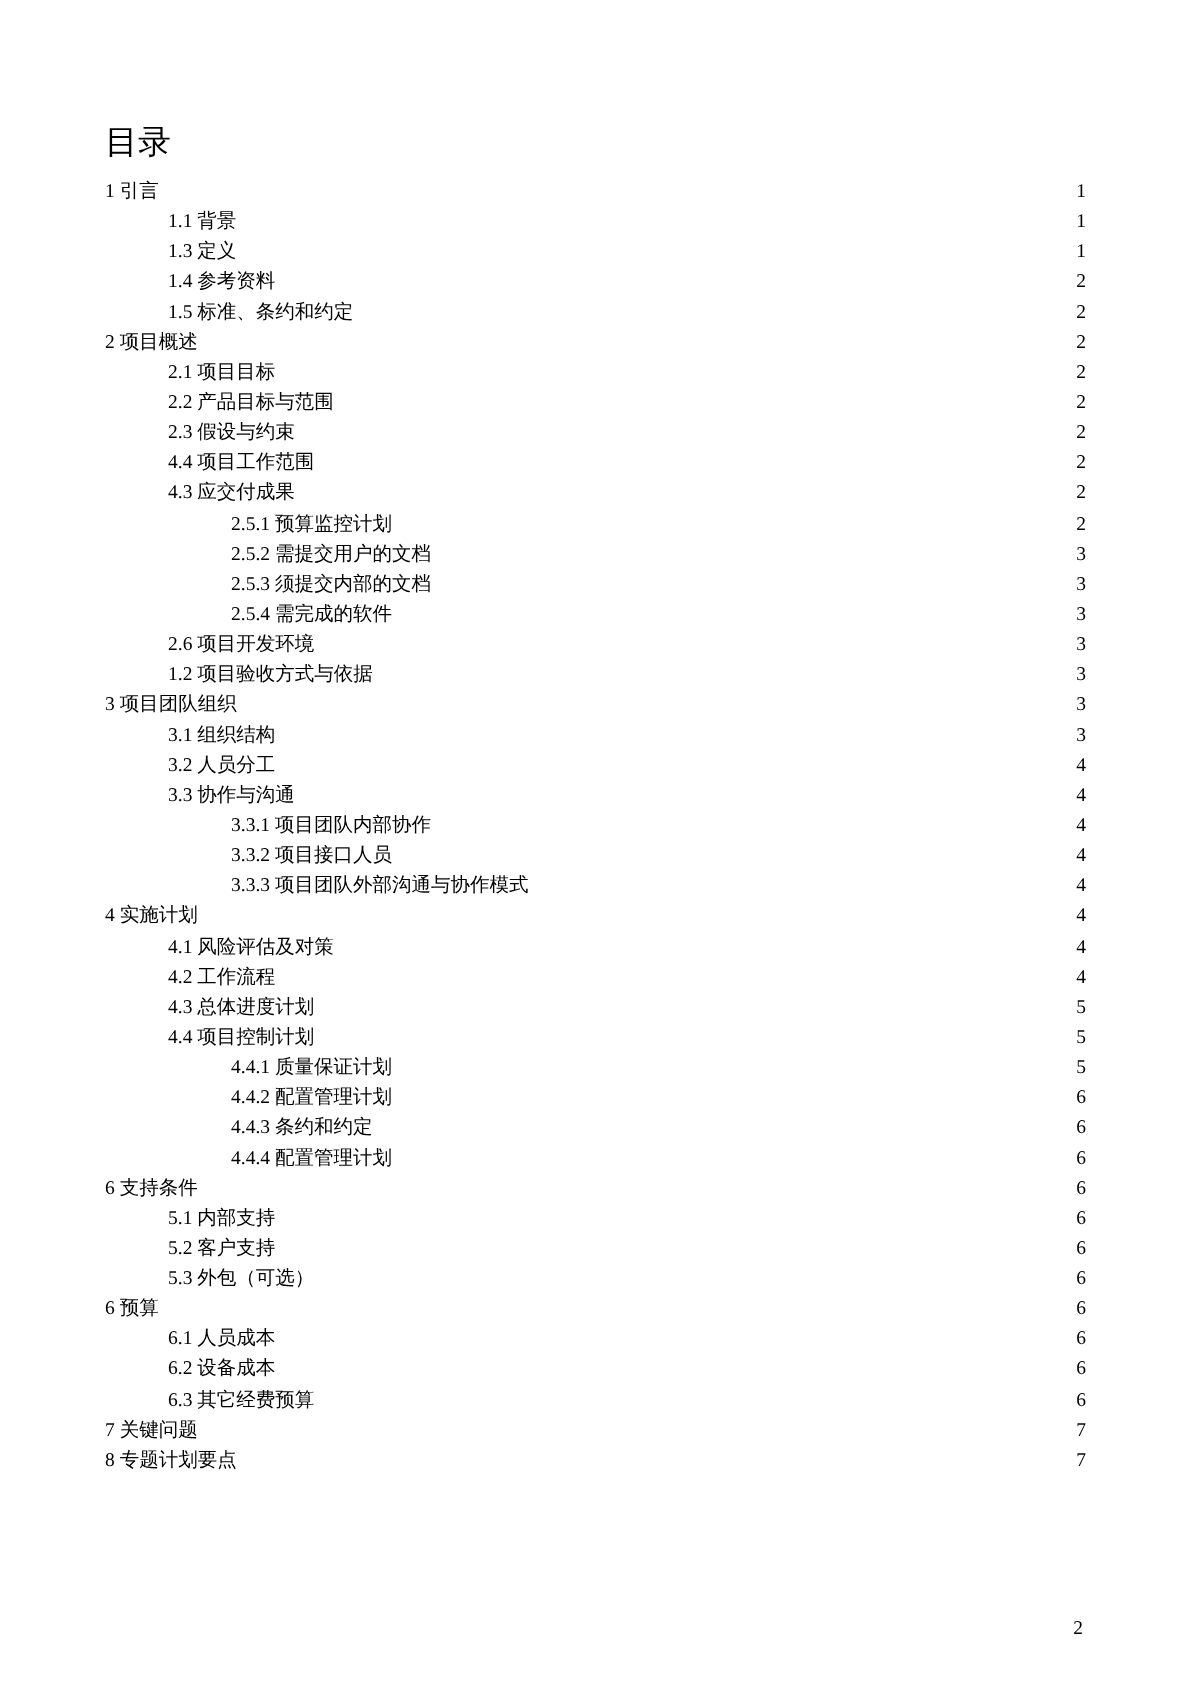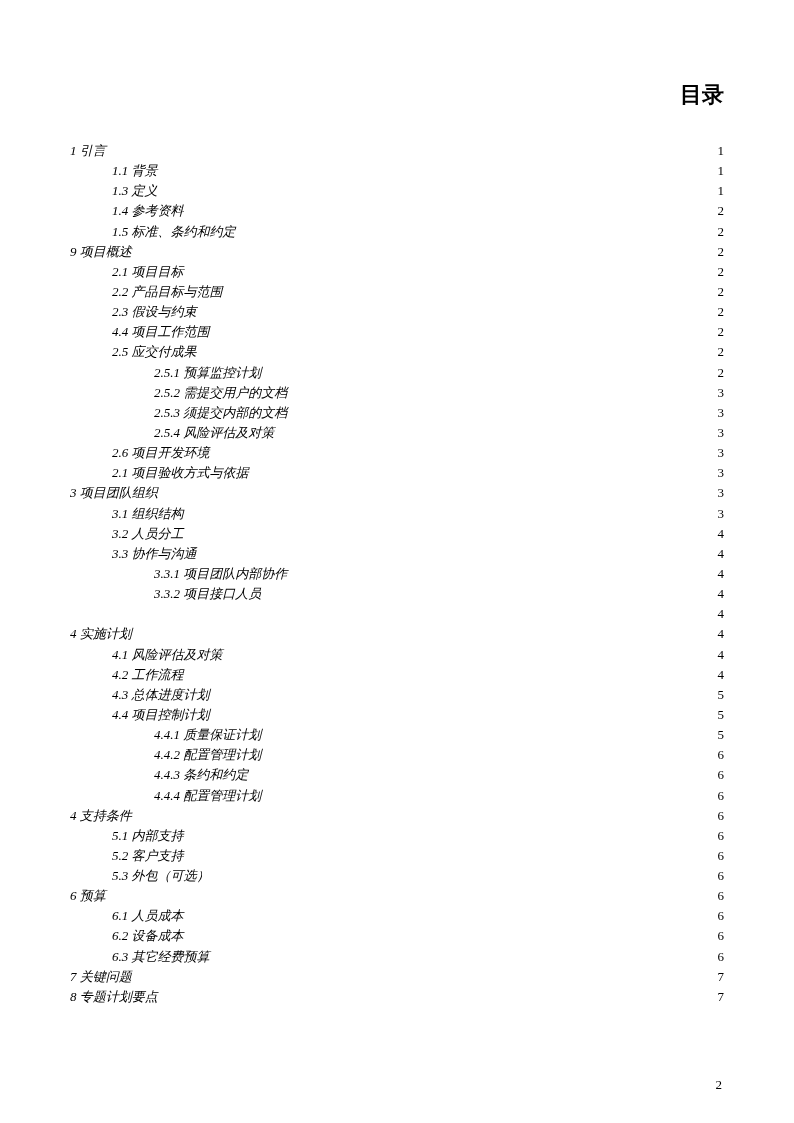--- a/index.html
+++ b/index.html
@@ -7,41 +7,40 @@
     background: #fff;
     font-family: "SimSun", "宋体", serif;
     color: #000;
     width: 794px;
     height: 1123px;
     box-sizing: border-box;
     padding: 80px 70px 40px 70px;
     position: relative;
   }
   .title {
-    text-align: right;
+    text-align: left;
     font-size: 22px;
-    font-weight: bold;
+    font-weight: normal;
     font-family: "SimHei", "黑体", sans-serif;
-    margin-bottom: 31px;
+    margin-bottom: 7px;
   }
   .toc {
     font-size: 13px;
     line-height: 1.55;
   }
   .toc-row {
     display: flex;
     align-items: baseline;
     white-space: nowrap;
   }
   .indent-0 { padding-left: 0px; }
   .indent-1 { padding-left: 42px; }
   .indent-2 { padding-left: 84px; }
   .label {
     flex: 0 0 auto;
-    font-style: italic;
   }
   .leader {
     flex: 1 1 auto;
     overflow: hidden;
     position: relative;
     margin: 0 2px;
   }
   .leader::after {
     content: "....................................................................................................................................................................................................................................................";
     position: absolute;
@@ -87,21 +86,21 @@
       <span class="label">1.4 参考资料</span>
       <span class="leader"></span>
       <span class="pg">2</span>
     </div>
     <div class="toc-row indent-1">
       <span class="label">1.5 标准、条约和约定</span>
       <span class="leader"></span>
       <span class="pg">2</span>
     </div>
     <div class="toc-row indent-0">
-      <span class="label">9 项目概述</span>
+      <span class="label">2 项目概述</span>
       <span class="leader"></span>
       <span class="pg">2</span>
     </div>
     <div class="toc-row indent-1">
       <span class="label">2.1 项目目标</span>
       <span class="leader"></span>
       <span class="pg">2</span>
     </div>
     <div class="toc-row indent-1">
       <span class="label">2.2 产品目标与范围</span>
@@ -112,51 +111,51 @@
       <span class="label">2.3 假设与约束</span>
       <span class="leader"></span>
       <span class="pg">2</span>
     </div>
     <div class="toc-row indent-1">
       <span class="label">4.4 项目工作范围</span>
       <span class="leader"></span>
       <span class="pg">2</span>
     </div>
     <div class="toc-row indent-1">
-      <span class="label">2.5 应交付成果</span>
+      <span class="label">4.3 应交付成果</span>
       <span class="leader"></span>
       <span class="pg">2</span>
     </div>
     <div class="toc-row indent-2">
       <span class="label">2.5.1 预算监控计划</span>
       <span class="leader"></span>
       <span class="pg">2</span>
     </div>
     <div class="toc-row indent-2">
       <span class="label">2.5.2 需提交用户的文档</span>
       <span class="leader"></span>
       <span class="pg">3</span>
     </div>
     <div class="toc-row indent-2">
       <span class="label">2.5.3 须提交内部的文档</span>
       <span class="leader"></span>
       <span class="pg">3</span>
     </div>
     <div class="toc-row indent-2">
-      <span class="label">2.5.4 风险评估及对策</span>
+      <span class="label">2.5.4 需完成的软件</span>
       <span class="leader"></span>
       <span class="pg">3</span>
     </div>
     <div class="toc-row indent-1">
       <span class="label">2.6 项目开发环境</span>
       <span class="leader"></span>
       <span class="pg">3</span>
     </div>
     <div class="toc-row indent-1">
-      <span class="label">2.1 项目验收方式与依据</span>
+      <span class="label">1.2 项目验收方式与依据</span>
       <span class="leader"></span>
       <span class="pg">3</span>
     </div>
     <div class="toc-row indent-0">
       <span class="label">3 项目团队组织</span>
       <span class="leader"></span>
       <span class="pg">3</span>
     </div>
     <div class="toc-row indent-1">
       <span class="label">3.1 组织结构</span>
@@ -177,20 +176,21 @@
       <span class="label">3.3.1 项目团队内部协作</span>
       <span class="leader"></span>
       <span class="pg">4</span>
     </div>
     <div class="toc-row indent-2">
       <span class="label">3.3.2 项目接口人员</span>
       <span class="leader"></span>
       <span class="pg">4</span>
     </div>
     <div class="toc-row indent-2">
+      <span class="label">3.3.3 项目团队外部沟通与协作模式</span>
       <span class="leader"></span>
       <span class="pg">4</span>
     </div>
     <div class="toc-row indent-0">
       <span class="label">4 实施计划</span>
       <span class="leader"></span>
       <span class="pg">4</span>
     </div>
     <div class="toc-row indent-1">
       <span class="label">4.1 风险评估及对策</span>
@@ -226,21 +226,21 @@
       <span class="label">4.4.3 条约和约定</span>
       <span class="leader"></span>
       <span class="pg">6</span>
     </div>
     <div class="toc-row indent-2">
       <span class="label">4.4.4 配置管理计划</span>
       <span class="leader"></span>
       <span class="pg">6</span>
     </div>
     <div class="toc-row indent-0">
-      <span class="label">4 支持条件</span>
+      <span class="label">6 支持条件</span>
       <span class="leader"></span>
       <span class="pg">6</span>
     </div>
     <div class="toc-row indent-1">
       <span class="label">5.1 内部支持</span>
       <span class="leader"></span>
       <span class="pg">6</span>
     </div>
     <div class="toc-row indent-1">
       <span class="label">5.2 客户支持</span>

